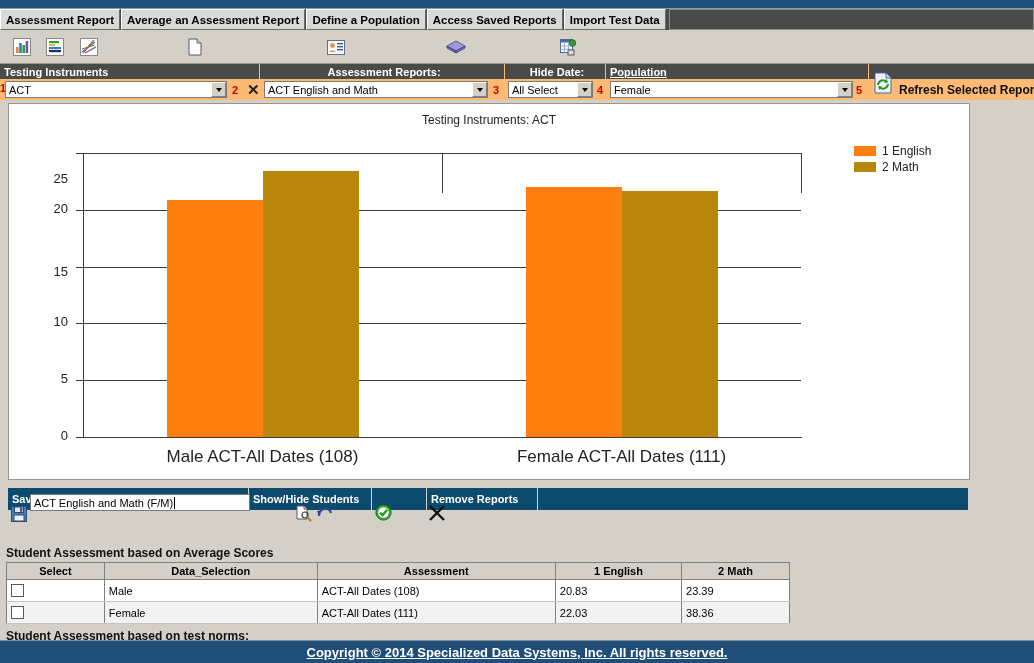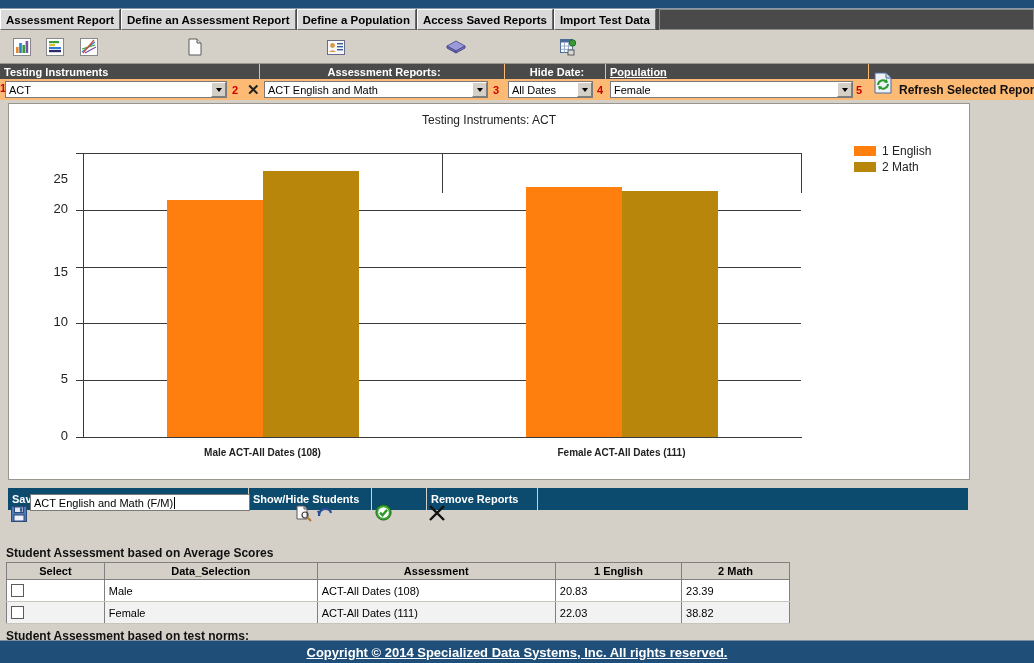--- a/index.html
+++ b/index.html
@@ -149,21 +149,21 @@
   .gridline { position: absolute; height: 1px; background: #3a3a3a; }
   .axis-v { position: absolute; width: 1px; background: #3a3a3a; }
   .axis-h { position: absolute; height: 1px; background: #3a3a3a; }
   .ytick-lbl {
     position: absolute; text-align: right; font-size: 13px; color: #222;
     width: 30px;
   }
   .tickmark { position: absolute; height: 1px; width: 7px; background: #3a3a3a; }
   .bar { position: absolute; }
   .cat-lbl {
-    position: absolute; text-align: center; font-size: 10px; color: #222; font-weight: bold;
+    position: absolute; text-align: center; font-size: 17px; color: #222;
   }
   .catsep { position: absolute; width: 1px; background: #3a3a3a; }
 
   
   .savebar {
     position: absolute; left: 8px; top: 488px; width: 960px; height: 38px;
   }
   .sb-hdr {
     position: absolute; top: 0; height: 22px;
     background: #0c4a6e; color: #fff; font-weight: bold; font-size: 11px;
@@ -233,21 +233,21 @@
 </style>
 </head>
 <body>
 
 <div class="app">
 
   <div class="top-strip"></div>
 
   <div class="tabbar">
     <div class="tab">Assessment Report</div>
-    <div class="tab">Define an Assessment Report</div>
+    <div class="tab">Average an Assessment Report</div>
     <div class="tab">Define a Population</div>
     <div class="tab">Access Saved Reports</div>
     <div class="tab">Import Test Data</div>
     <div class="tab-filler"></div>
   </div>
 
   <div class="toolbar">
 
     <div class="tb-icon" style="left:10px;">
       <svg width="18" height="18" viewBox="0 0 18 18">
@@ -349,21 +349,21 @@
     <div class="combo" style="left:264px; top:17px; width:224px;">
       <span class="val">ACT English and Math</span>
       <span class="arrowbtn">
           <i class="caret"></i>
         </span>
     </div>
 
     <span class="num-marker" style="left:493px; top:20px;">3</span>
 
     <div class="combo" style="left:508px; top:17px; width:85px;">
-      <span class="val">All Dates</span>
+      <span class="val">All Select</span>
       <span class="arrowbtn">
           <i class="caret"></i>
         </span>
     </div>
 
     <span class="num-marker" style="left:597px; top:20px;">4</span>
 
     <div class="combo" style="left:610px; top:17px; width:243px;">
       <span class="val">Female</span>
       <span class="arrowbtn">
@@ -505,21 +505,21 @@
           <td>Male</td>
           <td>ACT-All Dates (108)</td>
           <td>20.83</td>
           <td>23.39</td>
         </tr>
         <tr class="alt">
           <td><span class="chkbox"></span></td>
           <td>Female</td>
           <td>ACT-All Dates (111)</td>
           <td>22.03</td>
-          <td>38.82</td>
+          <td>38.36</td>
         </tr>
       </tbody>
   </table>
 
   <div class="tbl-title2">Student Assessment based on test norms:</div>
 
   <div class="footer">
     <a href="#">Copyright © 2014 Specialized Data Systems, Inc. All rights reserved.</a>
   </div>
 

